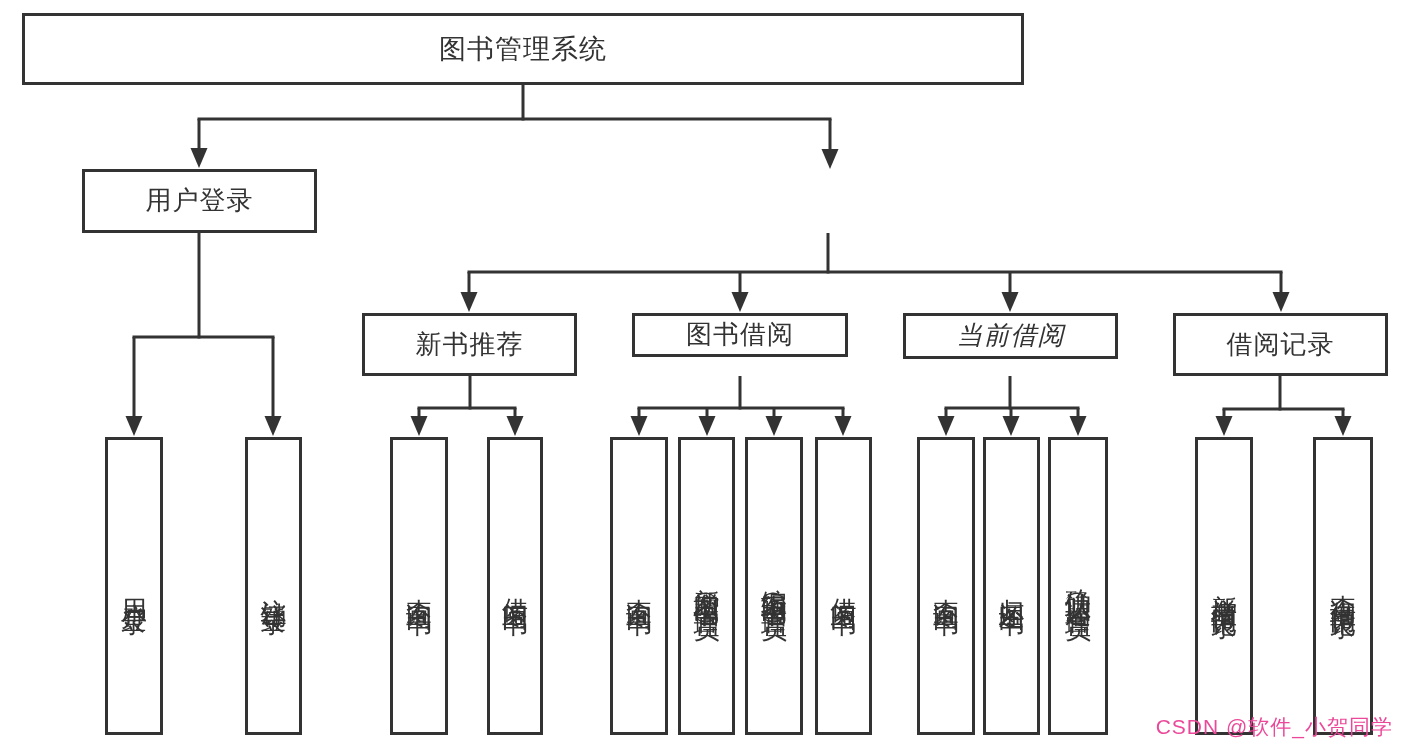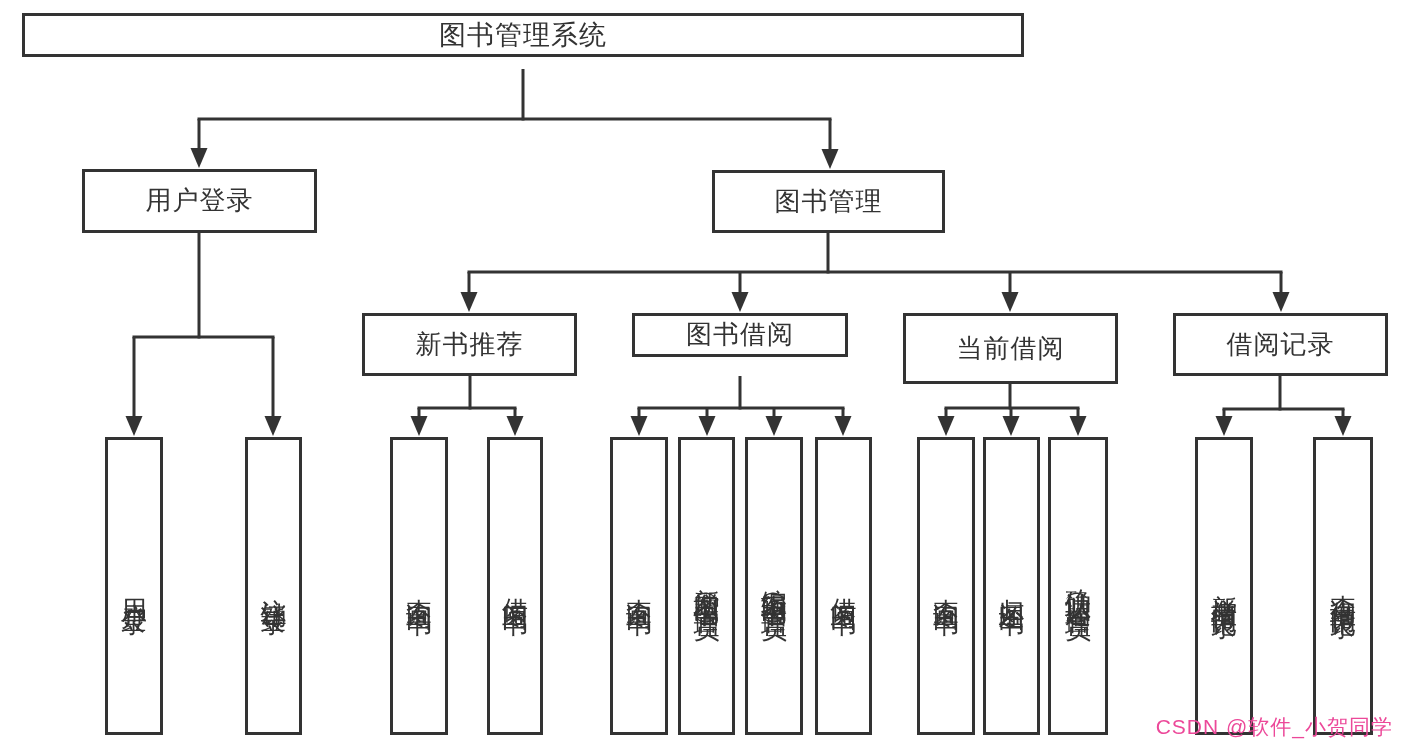--- a/index.html
+++ b/index.html
@@ -131,28 +131,27 @@
     <g>
       <line x1="1280" y1="376" x2="1280" y2="410.5" fill="none"></line>
       <line x1="1222.5" y1="409" x2="1344.5" y2="409" fill="none"></line>
       <line x1="1224" y1="409" x2="1224" y2="419" fill="none"></line>
       <polygon points="1215.5,416 1232.5,416 1224,436" stroke="none"></polygon>
       <line x1="1343" y1="409" x2="1343" y2="419" fill="none"></line>
       <polygon points="1334.5,416 1351.5,416 1343,436" stroke="none"></polygon>
     </g>
   </svg>
 
-  <div class="node hbox root-box" style="left:22px; top:13px; width:1002px; height:44px;">图书管理系统</div>
+  <div class="node hbox root-box" style="left:22px; top:13px; width:1002px; height:72px;">图书管理系统</div>
 
   <div class="node hbox" style="left:82px; top:169px; width:235px; height:64px;">用户登录</div>
-  <div class="node hbox" style="left:712px; top:170px; width:233px; height:63px;">图书管理</div>
 
   <div class="node hbox" style="left:362px; top:313px; width:215px; height:63px;text-align:center;">新书推荐</div>
   <div class="node hbox" style="left:632px; top:313px; width:216px; height:44px;">图书借阅</div>
-  <div class="node hbox" style="left:903px; top:313px; width:215px; height:71px;">当前借阅</div>
+  <div class="node hbox" style="left:903px; top:313px; width:215px; height:46px;font-style:italic;">当前借阅</div>
   <div class="node hbox" style="left:1173px; top:313px; width:215px; height:63px;">借阅记录</div>
 
   <div class="node vbox" style="left:105px; top:437px; width:58px; height:298px;">用户登录</div>
   <div class="node vbox" style="left:245px; top:437px; width:57px; height:298px;">注销登录</div>
 
   <div class="node vbox" style="left:390px; top:437px; width:58px; height:298px;">查询图书</div>
   <div class="node vbox" style="left:487px; top:437px; width:56px; height:298px;">借阅图书</div>
 
   <div class="node vbox" style="left:610px; top:437px; width:58px; height:298px;">查询图书</div>
   <div class="node vbox" style="left:678px; top:437px; width:57px; height:298px;">新增图书（管理员）</div>

